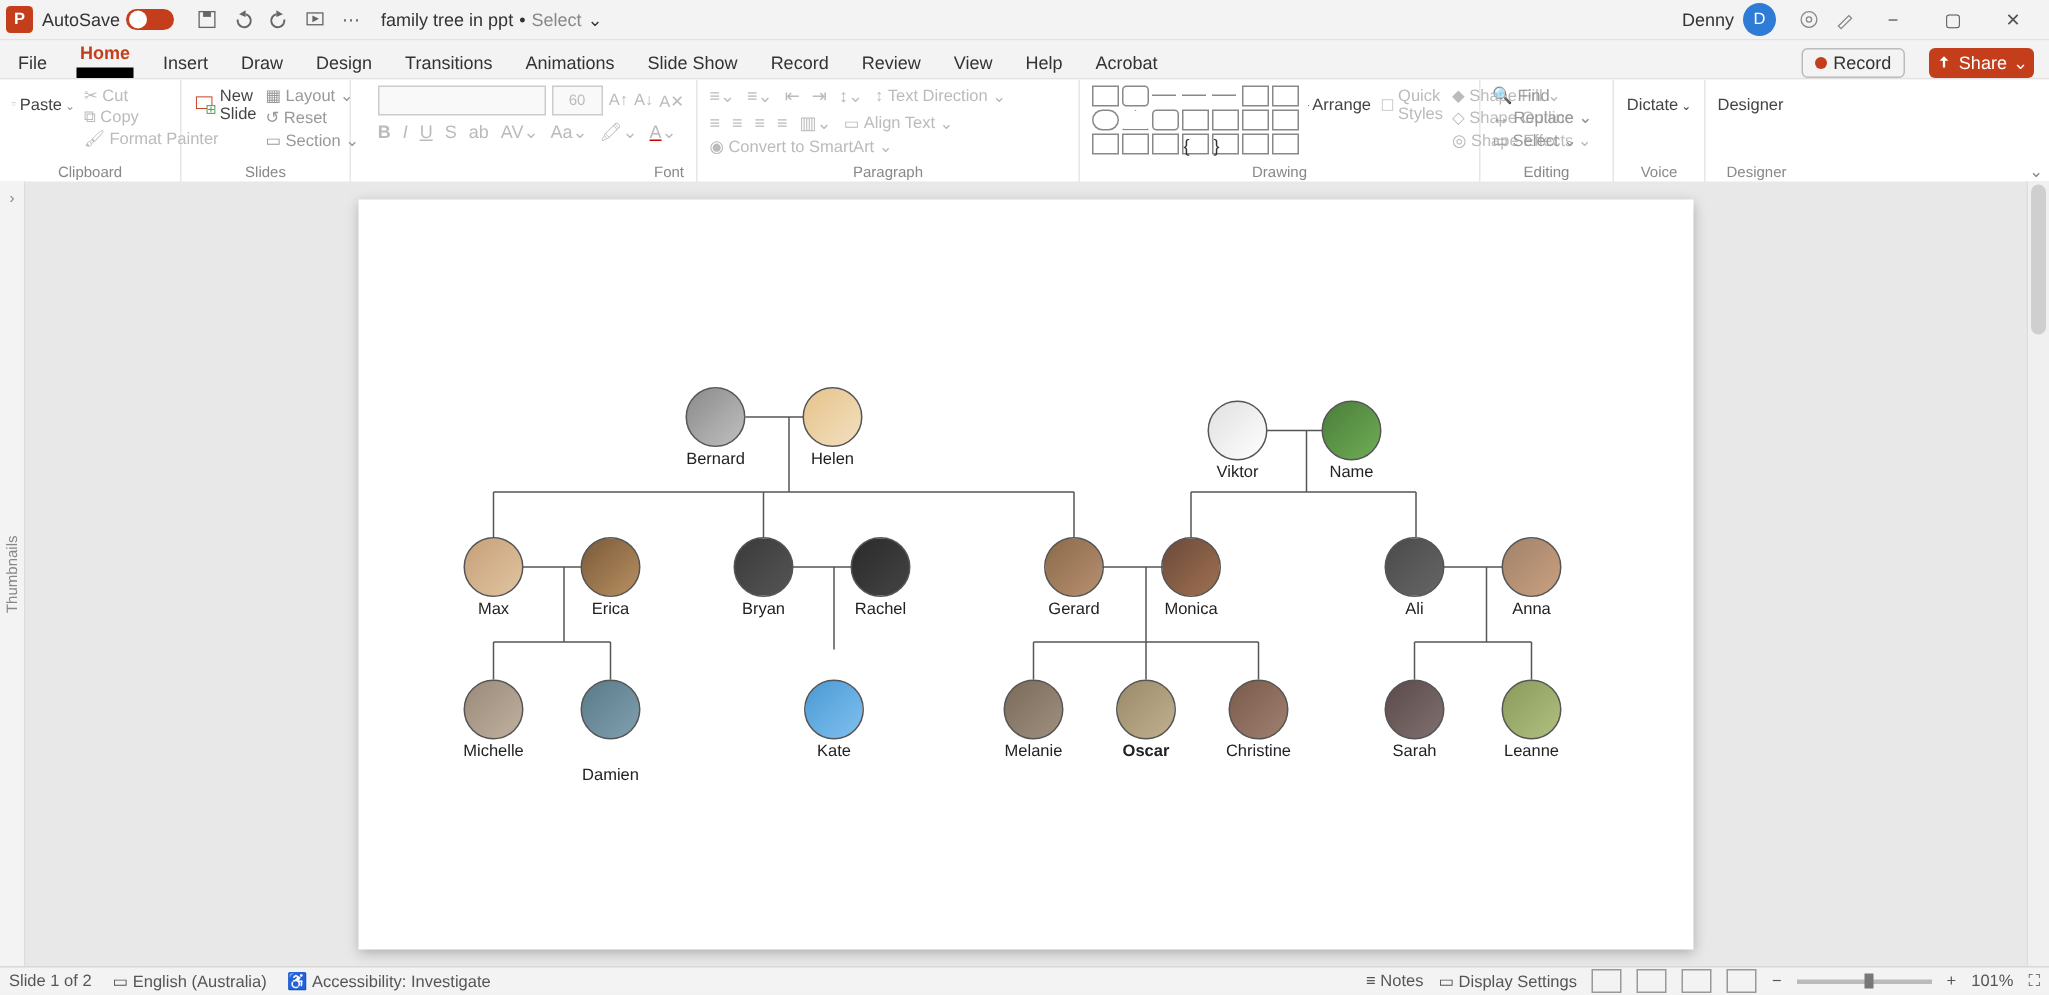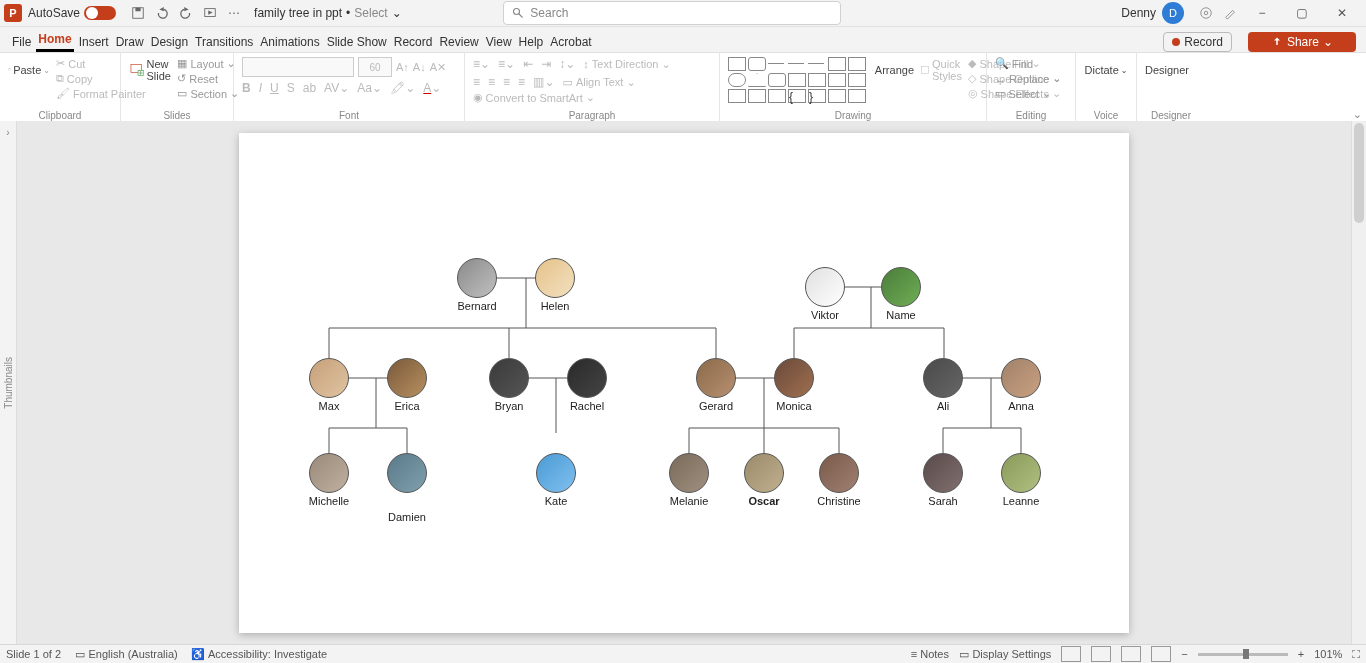--- a/index.html
+++ b/index.html
@@ -12,27 +12,27 @@
 .titlebar .qat-btn{width:22px;height:22px;display:flex;align-items:center;justify-content:center;color:#666;margin:0 1px;border-radius:3px;}
 .titlebar .qat-btn svg{width:14px;height:14px;}
 .titlebar .doc-title{margin-left:8px;font-size:12px;display:flex;align-items:center;gap:4px;}
 .titlebar .doc-saved{color:#888;}
 .titlebar .spacer{flex:1;}
 .titlebar .searchbox{width:320px;height:22px;background:#fff;border:1px solid #d0d0d0;border-radius:4px;display:flex;align-items:center;padding:0 8px;color:#888;gap:6px;margin-right:280px;}
 .titlebar .user{display:flex;align-items:center;gap:6px;margin-right:10px;}
 .titlebar .user .avatar{width:22px;height:22px;border-radius:11px;background:#2e7cd6;color:#fff;display:flex;align-items:center;justify-content:center;font-size:11px;}
 .titlebar .winbtn{width:40px;height:26px;display:flex;align-items:center;justify-content:center;color:#555;}
 
-.tabs{height:25px;background:#f3f3f3;display:flex;align-items:flex-end;padding:0 10px;gap:3px;border-bottom:1px solid #e1e1e1;}
+.tabs{height:25px;background:#f3f3f3;display:flex;align-items:flex-end;padding:0 10px;gap:18px;border-bottom:1px solid #e1e1e1;}
 .tabs .tab{font-size:12px;padding:4px 2px 3px 2px;color:#333;}
-.tabs .tab.active{color:#c43e1c;border-bottom:3px solid #000000;font-weight:600;}
+.tabs .tab.active{color:#c43e1c;border-bottom:7px solid #000000;font-weight:600;}
 .tabs .right{margin-left:auto;display:flex;align-items:center;gap:8px;}
 .tabs .record{border:1px solid #bbb;border-radius:4px;padding:2px 8px;display:flex;align-items:center;gap:4px;font-size:12px;}
 .tabs .record .dot{width:8px;height:8px;background:#c43e1c;border-radius:4px;}
-.tabs .share{background:#c43e1c;color:#fff;border-radius:4px;padding:3px 23px;display:flex;align-items:center;gap:4px;font-size:12px;}
+.tabs .share{background:#c43e1c;color:#fff;border-radius:4px;padding:3px 4px;display:flex;align-items:center;gap:4px;font-size:12px;}
 
 .ribbon{height:70px;background:#fff;display:flex;border-bottom:1px solid #d0d0d0;position:relative;}
 .ribbon .group{border-right:1px solid #e6e6e6;padding:4px 8px 0 8px;display:flex;flex-direction:column;justify-content:space-between;}
 .ribbon .group .grp-body{flex:1;display:flex;align-items:flex-start;gap:6px;}
 .ribbon .group .grp-label{font-size:10px;color:#888;text-align:center;padding-bottom:2px;position:relative;}
 .small-btn{font-size:11px;color:#999;display:flex;align-items:center;gap:3px;white-space:nowrap;}
 .small-btn.dis{color:#bbb;}
 .vbtn{display:flex;flex-direction:row;align-items:center;justify-content:center;width:42px;font-size:11px;color:#444;gap:2px;}
 .vbtn .ico{width:26px;height:26px;display:flex;align-items:center;justify-content:center;}
 .mini-stack{display:flex;flex-direction:column;gap:2px;}
@@ -105,27 +105,20 @@
       </svg>
     </div>
   <div class="qat-btn">⋯</div>
   <div class="doc-title">
     <span>family tree in ppt</span>
     <span>•</span>
     <span class="doc-saved">Select</span>
     <span>⌄</span>
   </div>
   <div class="spacer"></div>
-  <div class="searchbox">
-    <svg width="12" height="12" viewBox="0 0 16 16">
-        <circle cx="6" cy="6" r="4" fill="none" stroke="#888" stroke-width="1.5"></circle>
-        <line x1="9" y1="9" x2="14" y2="14" stroke="#888" stroke-width="1.5"></line>
-      </svg>
-    <span>Search</span>
-  </div>
   <div class="user">
     <span>Denny</span>
     <div class="avatar">
         <span>D</span>
       </div>
   </div>
   <div class="qat-btn">
       <svg viewBox="0 0 16 16">
         <circle cx="8" cy="8" r="6" fill="none" stroke="#888"></circle>
         <circle cx="8" cy="8" r="2" fill="none" stroke="#888"></circle>
@@ -212,21 +205,21 @@
       </div>
       <div class="mini-stack">
         <div class="small-btn">▦ <span>Layout</span> ⌄</div>
         <div class="small-btn">↺ <span>Reset</span></div>
         <div class="small-btn">▭ <span>Section</span> ⌄</div>
       </div>
     </div>
     <div class="grp-label">Slides</div>
   </div>
 
-  <div class="group" style="width:214px;">
+  <div class="group" style="width:214px;align-items:flex-end;">
     <div class="grp-body" style="flex-direction:column;gap:4px;">
       <div style="display:flex;gap:4px;align-items:center;">
         <div style="width:110px;height:18px;border:1px solid #ccc;background:#f9f9f9;"></div>
         <div style="width:32px;height:18px;border:1px solid #ccc;background:#f9f9f9;color:#bbb;font-size:10px;display:flex;align-items:center;justify-content:center;">
             <span>60</span>
           </div>
         <span class="small-btn dis">A↑</span>
         <span class="small-btn dis">A↓</span>
         <span class="small-btn dis">A✕</span>
       </div>

